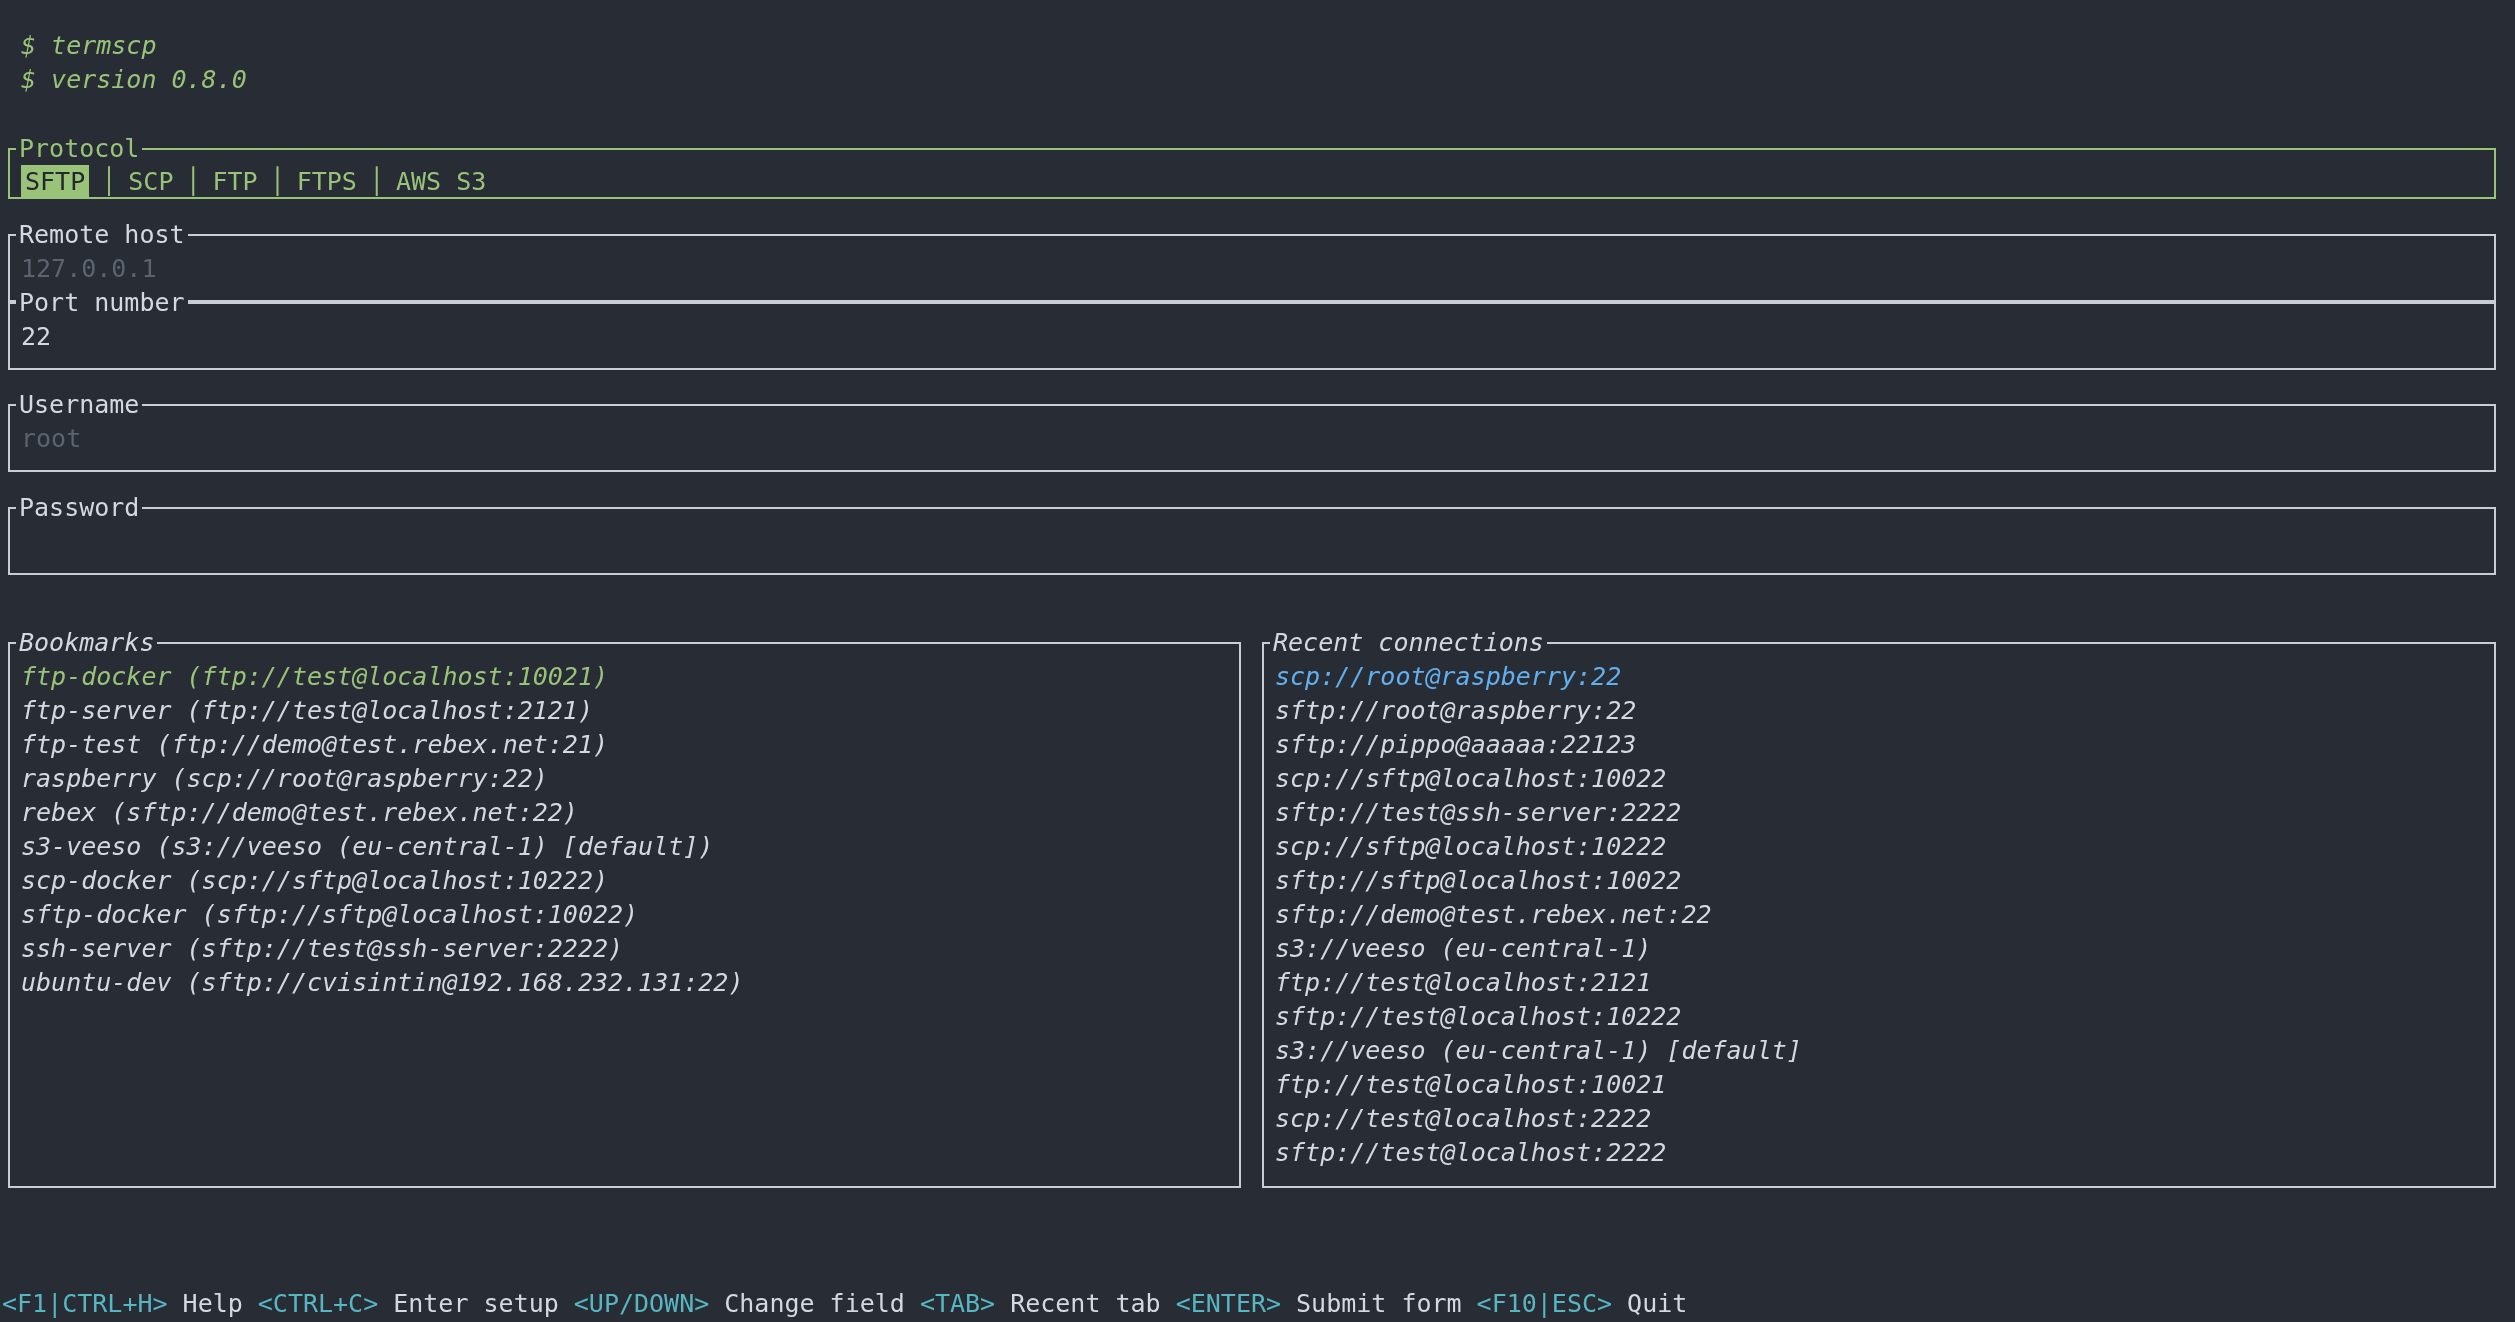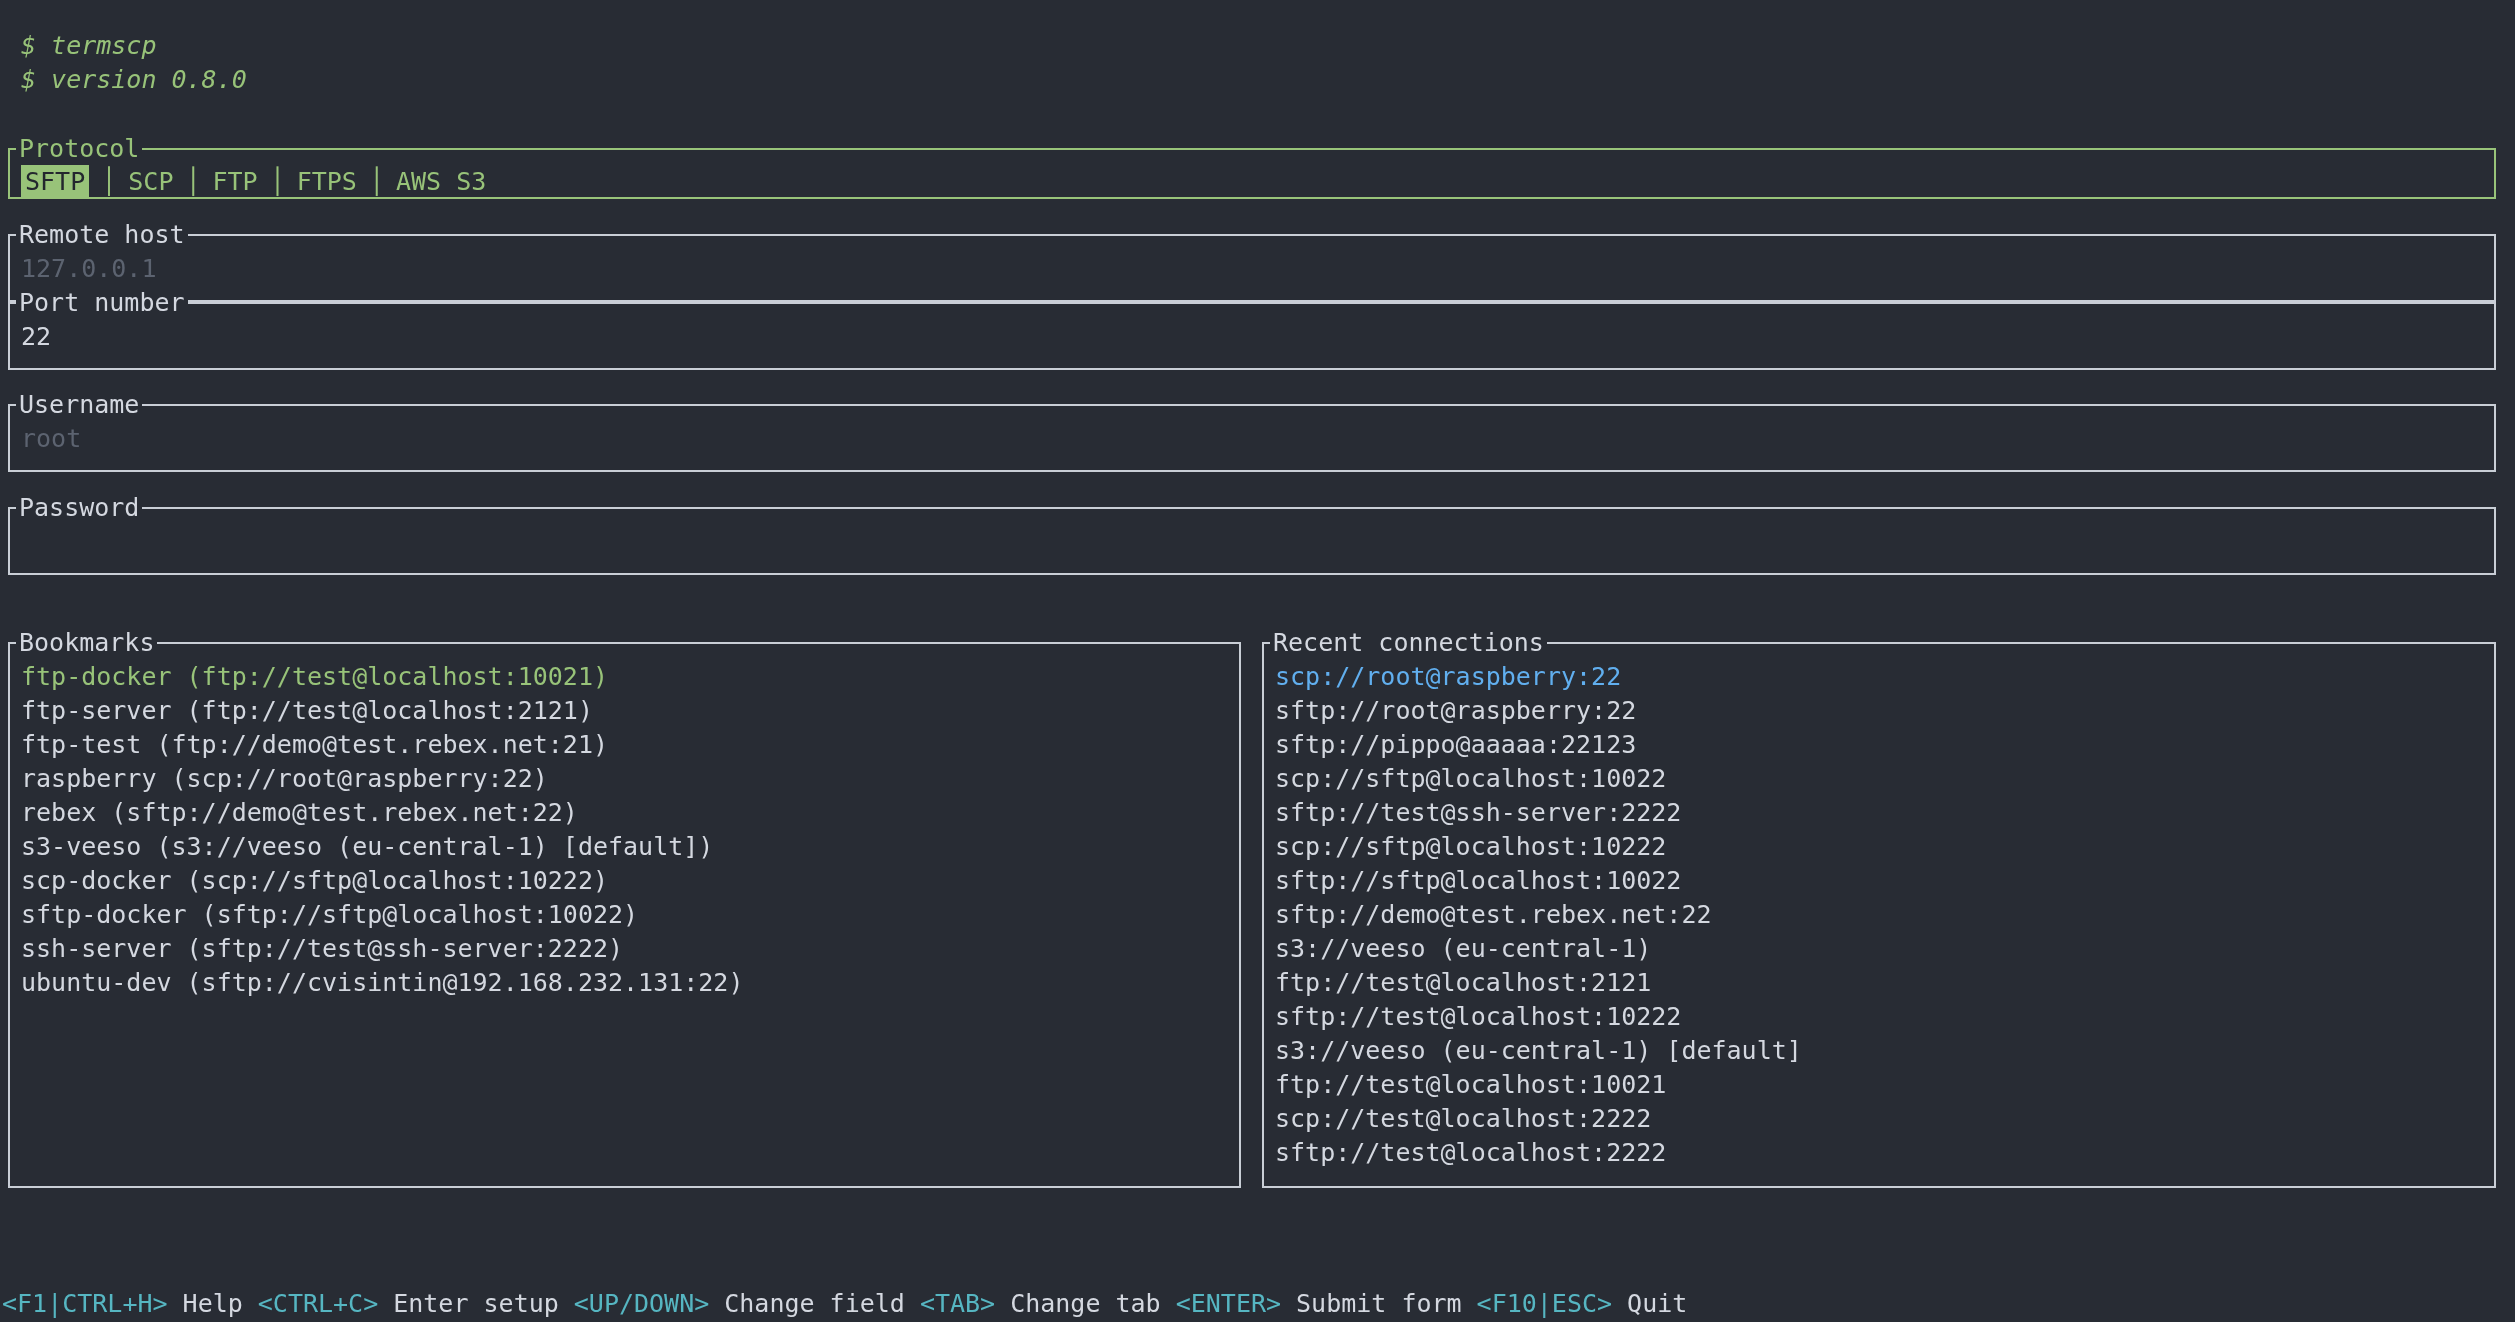--- a/index.html
+++ b/index.html
@@ -58,20 +58,21 @@
     background: transparent; border: none; outline: none;
     font: inherit; color: #d4d8e0;
     padding: 0 0 0 11px; margin: 0;
   }
   .field-box input::placeholder { color: #5c6370; opacity: 1; }
   
   .lists-row {
     margin-top: 67px;
     display: flex; gap: 21px;
     height: 546px;
+    font-style: italic;
   }
   .list-box { height: 546px; }
   .bookmarks-box { width: 1233px; flex: none; }
   .recent-box { flex: 1; }
   .list-inner { padding: 16px 0 0 11px; overflow: hidden; height: 542px; }
   .list-row {
     height: 34px; line-height: 34px;
     white-space: pre; overflow: hidden;
     cursor: default;
   }
@@ -170,16 +171,16 @@
       </div>
     </div>
 
   </div>
 </div>
 
 <div class="footer">
   <span class="seg"><span class="key">&lt;F1|CTRL+H&gt;</span><span class="desc">Help</span></span>
   <span class="seg"><span class="key">&lt;CTRL+C&gt;</span><span class="desc">Enter setup</span></span>
   <span class="seg"><span class="key">&lt;UP/DOWN&gt;</span><span class="desc">Change field</span></span>
-  <span class="seg"><span class="key">&lt;TAB&gt;</span><span class="desc">Change tab</span></span>
+  <span class="seg"><span class="key">&lt;TAB&gt;</span><span class="desc">Recent tab</span></span>
   <span class="seg"><span class="key">&lt;ENTER&gt;</span><span class="desc">Submit form</span></span>
   <span class="seg"><span class="key">&lt;F10|ESC&gt;</span><span class="desc">Quit</span></span>
 </div>
 
 </body></html>

